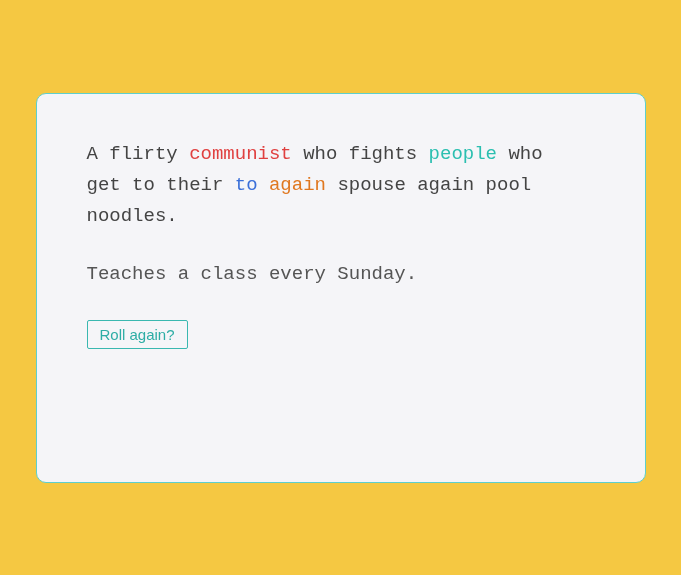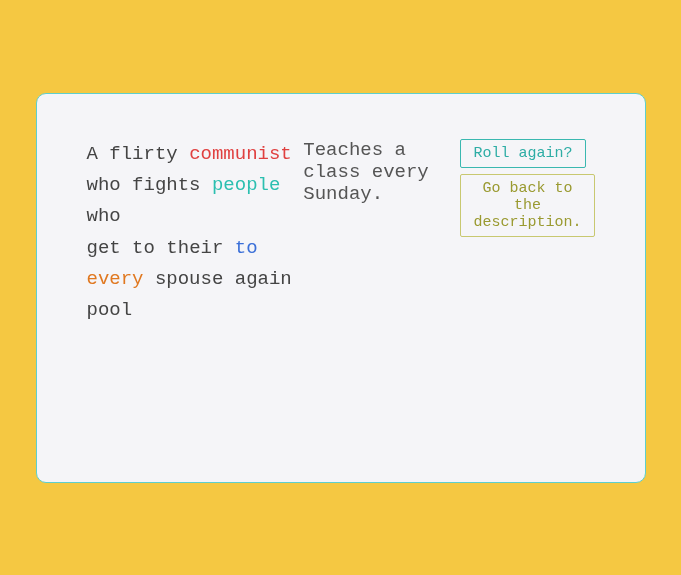--- a/index.html
+++ b/index.html
@@ -19,51 +19,51 @@
     }
 
     .card {
       background-color: #f5f5f8;
       border: 1.5px solid #5ecfcc;
       border-radius: 10px;
       width: 610px;
       min-height: 390px;
       padding: 45px 50px 61px 50px;
       display: flex;
-      flex-direction: row;
+      flex-direction: column;
       justify-content: flex-start;
     }
 
     .main-text {
       font-size: 19px;
       line-height: 1.65;
       margin-bottom: 30px;
     }
 
     .word-red    { color: #e04040; }
     .word-blue   { color: #3a6fd8; }
     .word-teal   { color: #2bbfb0; }
     .word-orange { color: #e07820; }
     .word-default { color: #444; }
 
     .secondary-text {
       font-size: 19px;
       color: #555;
-      margin-bottom: 28px;
+      margin-bottom: 35px;
     }
 
     .buttons {
       display: flex;
       flex-direction: column;
       gap: 6px;
       align-items: flex-start;
     }
 
     .btn {
-      font-family: Liberation Mono, monospace;
+      font-family: Liberation Sans, sans-serif;
       font-size: 15px;
       padding: 5px 12px;
       background: transparent;
       cursor: pointer;
       border-radius: 2px;
     }
 
     .btn-roll {
       border: 1.5px solid #3ab8b0;
       color: #2eada5;
@@ -73,22 +73,22 @@
       border: 1.5px solid #c8c870;
       color: #9a9a30;
     }
   </style>
 </head>
 <body>
 
 <div class="card">
   <div class="main-text">
     <span class="word-default">A flirty </span><span class="word-red">communist</span><span class="word-default"> who fights </span><span class="word-teal">people</span><span class="word-default"> who</span><br>
-    <span class="word-default">get </span><span class="word-default">to</span><span class="word-default"> their </span><span class="word-blue">to</span><span class="word-default"> </span><span class="word-orange">every</span><span class="word-default"> spouse again pool</span><br>
+    <span class="word-default">get </span><span class="word-default">to</span><span class="word-default"> their </span><span class="word-blue">to</span><span class="word-default"> </span><span class="word-orange">again</span><span class="word-default"> spouse again pool</span><br>
+    <span class="word-default">noodles.</span>
   </div>
 
   <div class="secondary-text">Teaches a class every Sunday.</div>
 
   <div class="buttons">
     <button class="btn btn-roll">Roll again?</button>
-    <button class="btn btn-back">Go back to the description.</button>
   </div>
 </div>
 
 </body></html>

